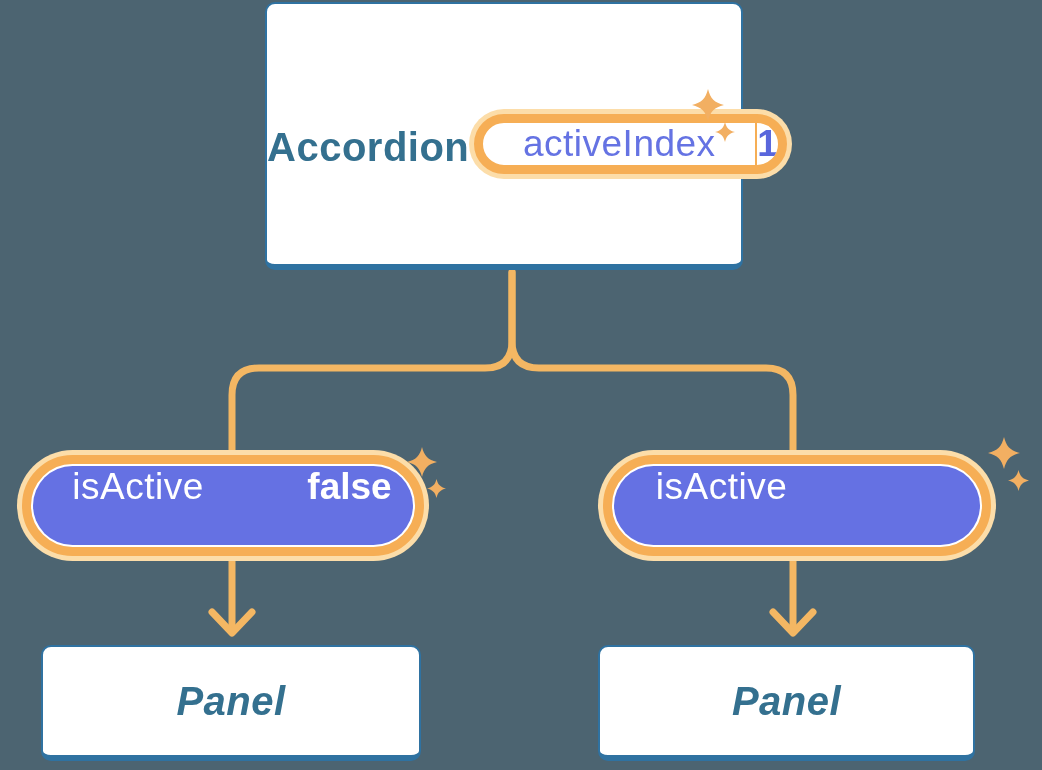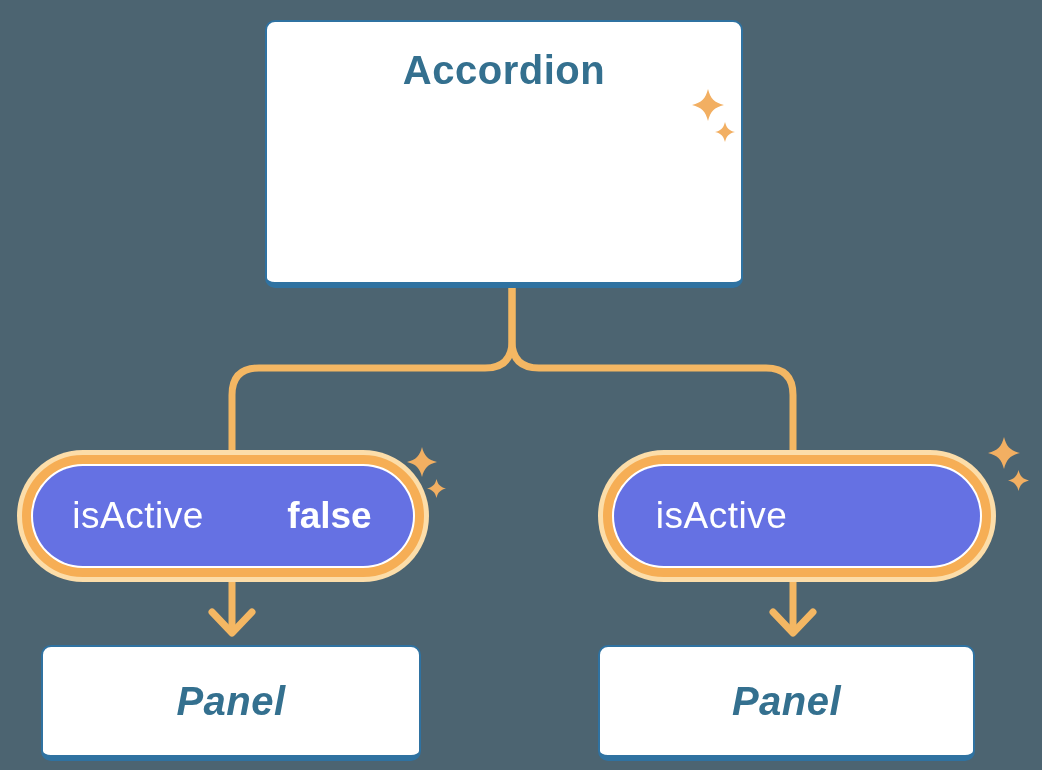--- a/index.html
+++ b/index.html
@@ -28,21 +28,21 @@
   .card {
     position: absolute;
     background: #ffffff;
     border: 2px solid var(--card-border);
     border-bottom-width: 6px;
     border-radius: 10px;
     z-index: 2;
   }
   #accordion-card {
     left: 265px; top: 2px; width: 474px; height: 260px;
-    display: flex; flex-direction: column; align-items: center; margin-top: 18px;
+    display: flex; align-items: center;
   }
   .node-title {
     margin-top: 26px;
     font-size: 40px; font-weight: 600;
     color: var(--heading-text);
     letter-spacing: 0.5px;
   }
   
   .pill-glow {
     background: var(--orange-glow);
@@ -73,22 +73,23 @@
   }
   
   .child-pill { position: absolute; z-index: 2; }
   #child-pill-left  { left: 17px;  top: 450px; }
   #child-pill-right { left: 598px; top: 450px; }
   .child-pill .pill-ring { padding: 2px; background: #ffffff; }
   .pill-purple {
     background: var(--pill-purple);
     border-radius: 999px;
     overflow: hidden;
-    display: flex; align-items: center;
-    height: 100px;
+    display: flex; align-items: flex-start;
+    height: 79px;
+    gap: 20px;
   }
   #child-pill-left  .pill-purple { width: 380px; }
   #child-pill-right .pill-purple { width: 366px; }
   #child-pill-left  .pill-name-section { width: 210px; }
   #child-pill-right .pill-name-section { width: 215px; }
   .child-pill .pill-divider { width: 3px; background: #ffffff; }
   .child-pill .pill-value-section { flex: 1; }
   .child-pill .state-name { color: #ffffff; }
   .child-pill .state-value { color: #ffffff; }
   
@@ -108,20 +109,31 @@
 
 <svg id="connector-svg" width="1042" height="770" viewBox="0 0 1042 770" fill="none">
   <path d="M512 272 L512 341 Q512 368 485 368 L259 368 Q232 368 232 395 L232 629" stroke="#F4B763" stroke-width="7" stroke-linecap="round" fill="none"></path>
   <path d="M212 612 L232 633 L252 612" stroke="#F4B763" stroke-width="7" stroke-linecap="round" stroke-linejoin="round" fill="none"></path>
   <path d="M512 272 L512 341 Q512 368 539 368 L766 368 Q793 368 793 395 L793 629" stroke="#F4B763" stroke-width="7" stroke-linecap="round" fill="none"></path>
   <path d="M773 612 L793 633 L813 612" stroke="#F4B763" stroke-width="7" stroke-linecap="round" stroke-linejoin="round" fill="none"></path>
 </svg>
 
 <div class="card" id="accordion-card">
   <div class="node-title">Accordion</div>
+  <div class="pill-glow" id="root-state-pill-glow">
+    <div class="pill-ring" id="root-state-pill">
+      <div class="pill-section pill-name-section">
+        <span class="state-name">activeIndex</span>
+      </div>
+      <div class="pill-divider"></div>
+      <div class="pill-section pill-value-section">
+        <span class="state-value">1</span>
+      </div>
+    </div>
+  </div>
 </div>
 
 <div class="child-pill" id="child-pill-left">
   <div class="pill-glow">
     <div class="pill-ring">
       <div class="pill-purple">
         <div class="pill-section pill-name-section">
           <span class="state-name">isActive</span>
         </div>
         <div class="pill-divider"></div>

